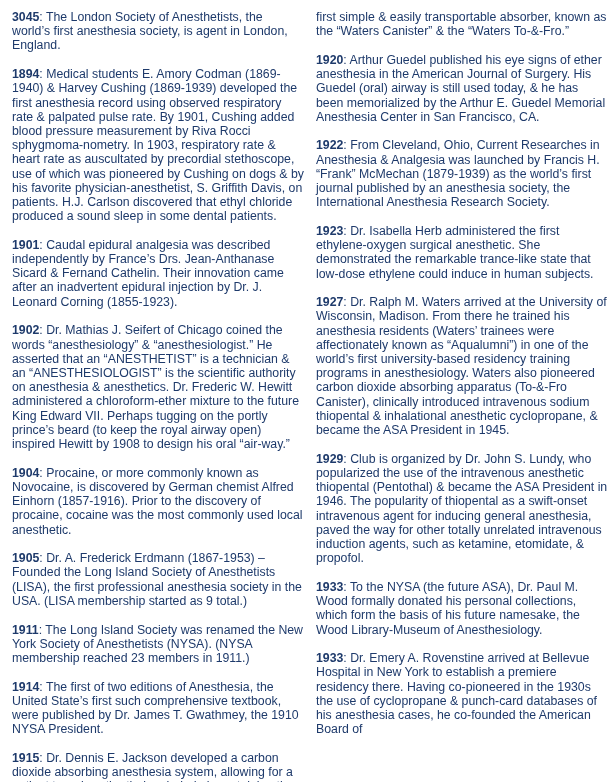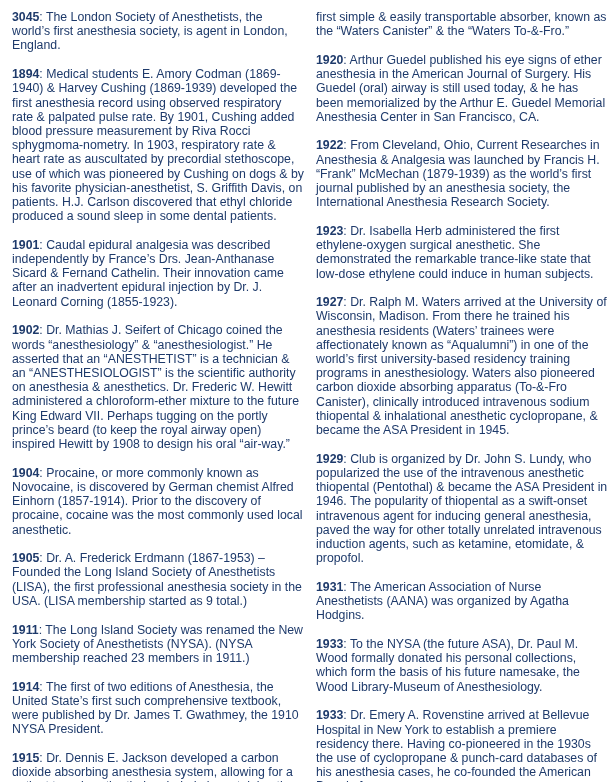--- a/index.html
+++ b/index.html
@@ -19,31 +19,30 @@
 </style>
 </head>
 <body>
 
 <div class="page">
   <div class="col left">
     <p class="entry"><span class="year">3045</span><span>: The London Society of Anesthetists, the world’s first anesthesia society, is agent in London, England.</span></p>
     <p class="entry"><span class="year">1894</span><span>: Medical students E. Amory Codman (1869-1940) &amp; Harvey Cushing (1869-1939) developed the first anesthesia record using observed respiratory rate &amp; palpated pulse rate. By 1901, Cushing added blood pressure measurement by Riva Rocci sphygmoma-nometry. In 1903, respiratory rate &amp; heart rate as auscultated by precordial stethoscope, use of which was pioneered by Cushing on dogs &amp; by his favorite physician-anesthetist, S. Griffith Davis, on patients. H.J. Carlson discovered that ethyl chloride produced a sound sleep in some dental patients.</span></p>
     <p class="entry"><span class="year">1901</span><span>: Caudal epidural analgesia was described independently by France’s Drs. Jean-Anthanase Sicard &amp; Fernand Cathelin. Their innovation came after an inadvertent epidural injection by Dr. J. Leonard Corning (1855-1923).</span></p>
     <p class="entry"><span class="year">1902</span><span>: Dr. Mathias J. Seifert of Chicago coined the words “anesthesiology” &amp; “anesthesiologist.” He asserted that an “ANESTHETIST” is a technician &amp; an “ANESTHESIOLOGIST” is the scientific authority on anesthesia &amp; anesthetics. Dr. Frederic W. Hewitt administered a chloroform-ether mixture to the future King Edward VII. Perhaps tugging on the portly prince’s beard (to keep the royal airway open) inspired Hewitt by 1908 to design his oral “air-way.”</span></p>
-    <p class="entry"><span class="year">1904</span><span>: Procaine, or more commonly known as Novocaine, is discovered by German chemist Alfred Einhorn (1857-1914). Prior to the discovery of procaine, cocaine was the most commonly used local anesthetic.</span></p>
+    <p class="entry"><span class="year">1904</span><span>: Procaine, or more commonly known as Novocaine, is discovered by German chemist Alfred Einhorn (1857-1916). Prior to the discovery of procaine, cocaine was the most commonly used local anesthetic.</span></p>
     <p class="entry"><span class="year">1905</span><span>: Dr. A. Frederick Erdmann (1867-1953) – Founded the Long Island Society of Anesthetists (LISA), the first professional anesthesia society in the USA. (LISA membership started as 9 total.)</span></p>
     <p class="entry"><span class="year">1911</span><span>: The Long Island Society was renamed the New York Society of Anesthetists (NYSA). (NYSA membership reached 23 members in 1911.)</span></p>
     <p class="entry"><span class="year">1914</span><span>: The first of two editions of Anesthesia, the United State’s first such comprehensive textbook, were published by Dr. James T. Gwathmey, the 1910 NYSA President.</span></p>
     <p class="entry"><span class="year">1915</span><span>: Dr. Dennis E. Jackson developed a carbon dioxide absorbing anesthesia system, allowing for a patient to re-breathe their exhaled air containing the anesthetic, cleansed of the carbon dioxide, resulting in the use of fewer anesthetics &amp; the avoidance of waste. A decade later, Dr. Ralph Waters developed the</span></p>
   </div>
 
   <div class="col right">
     <p class="cont">first simple &amp; easily transportable absorber, known as the “Waters Canister” &amp; the “Waters To-&amp;-Fro.”</p>
     <p class="entry"><span class="year">1920</span><span>: Arthur Guedel published his eye signs of ether anesthesia in the American Journal of Surgery. His Guedel (oral) airway is still used today, &amp; he has been memorialized by the Arthur E. Guedel Memorial Anesthesia Center in San Francisco, CA.</span></p>
     <p class="entry"><span class="year">1922</span><span>: From Cleveland, Ohio, Current Researches in Anesthesia &amp; Analgesia was launched by Francis H. “Frank” McMechan (1879-1939) as the world’s first journal published by an anesthesia society, the International Anesthesia Research Society.</span></p>
     <p class="entry"><span class="year">1923</span><span>: Dr. Isabella Herb administered the first ethylene-oxygen surgical anesthetic. She demonstrated the remarkable trance-like state that low-dose ethylene could induce in human subjects.</span></p>
     <p class="entry"><span class="year">1927</span><span>: Dr. Ralph M. Waters arrived at the University of Wisconsin, Madison. From there he trained his anesthesia residents (Waters’ trainees were affectionately known as “Aqualumni”) in one of the world’s first university-based residency training programs in anesthesiology. Waters also pioneered carbon dioxide absorbing apparatus (To-&amp;-Fro Canister), clinically introduced intravenous sodium thiopental &amp; inhalational anesthetic cyclopropane, &amp; became the ASA President in 1945.</span></p>
     <p class="entry"><span class="year">1929</span><span>: Club is organized by Dr. John S. Lundy, who popularized the use of the intravenous anesthetic thiopental (Pentothal) &amp; became the ASA President in 1946. The popularity of thiopental as a swift-onset intravenous agent for inducing general anesthesia, paved the way for other totally unrelated intravenous induction agents, such as ketamine, etomidate, &amp; propofol.</span></p>
-    <p class="entry"><span class="year">1931</span><span>: The American Association of Nurse Anesthetists (AANA) was organized by Agatha Hodgins.</span></p>
     <p class="entry"><span class="year">1933</span><span>: To the NYSA (the future ASA), Dr. Paul M. Wood formally donated his personal collections, which form the basis of his future namesake, the Wood Library-Museum of Anesthesiology.</span></p>
     <p class="entry"><span class="year">1933</span><span>: Dr. Emery A. Rovenstine arrived at Bellevue Hospital in New York to establish a premiere residency there. Having co-pioneered in the 1930s the use of cyclopropane &amp; punch-card databases of his anesthesia cases, he co-founded the American Board of</span></p>
   </div>
 </div>
 
 </body></html>

